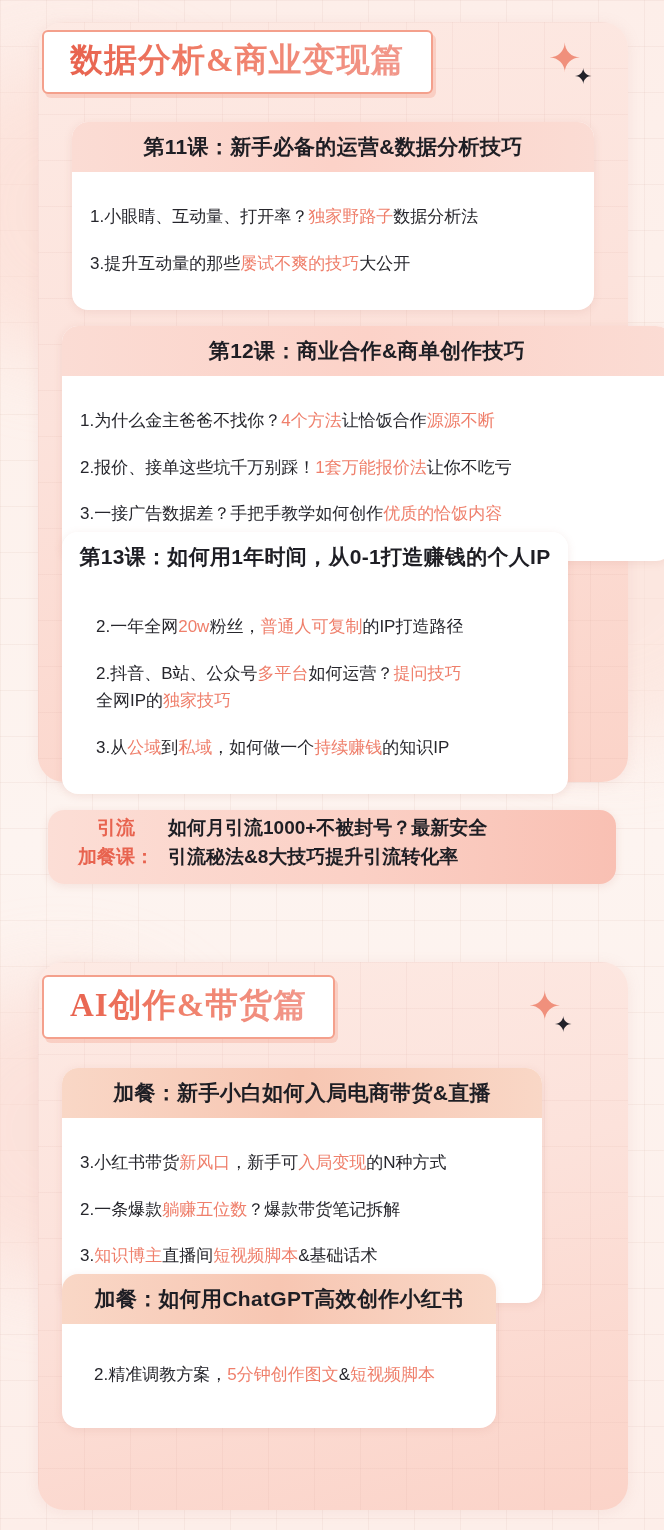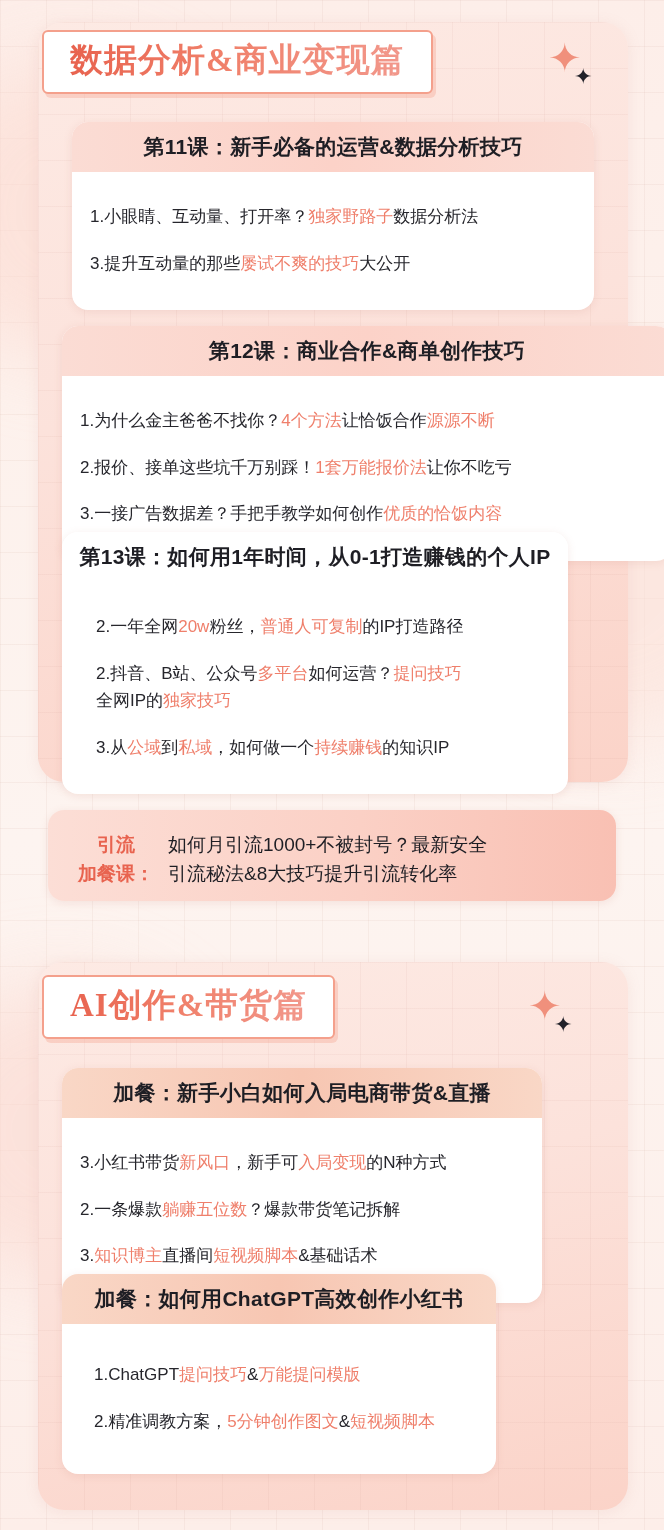--- a/index.html
+++ b/index.html
@@ -143,37 +143,37 @@
   .c11 { left: 72px; top: 122px; width: 522px; }
   .c12 { left: 62px; top: 326px; width: 610px; }
   .c13 { left: 62px; top: 532px; width: 506px; }
 
   
   .bonus {
     position: absolute;
     left: 48px; top: 810px; width: 568px;
     background: linear-gradient(90deg,#fcded6 0%, #fbd0c5 55%, #f9c0b3 100%);
     border-radius: 16px;
-    padding: 21px 16px 13px 16px;
+    padding: 4px 16px 13px 16px;
     display: flex;
     align-items: center;
     box-shadow: 0 2px 8px rgba(196,130,120,0.16);
   }
   .bonus-label {
     font-weight: bold;
     font-size: 19px;
     color: #e8634f;
     line-height: 1.5;
     text-align: center;
     width: 104px;
     flex: 0 0 104px;
     white-space: nowrap;
   }
   .bonus-text {
-    font-weight: normal;
+    font-weight: bold;
     font-size: 19px;
     color: #1e1e24;
     line-height: 1.5;
     white-space: nowrap;
   }
 
   
   .c21 { left: 62px; top: 1068px; width: 480px; }
   .c22 { left: 62px; top: 1274px; width: 434px; }
   .head-peach {
@@ -251,17 +251,16 @@
     <div class="card-body">
       <div class="line"><span>3.小红书带货</span><span class="hl">新风口</span><span>，新手可</span><span class="hl">入局变现</span><span>的N种方式</span></div>
       <div class="line"><span>2.一条爆款</span><span class="hl">躺赚五位数</span><span>？爆款带货笔记拆解</span></div>
       <div class="line"><span>3.</span><span class="hl">知识博主</span><span>直播间</span><span class="hl">短视频脚本</span><span>&amp;基础话术</span></div>
     </div>
   </div>
 
   <div class="card c22">
     <div class="card-head head-peach">加餐：如何用ChatGPT高效创作小红书</div>
     <div class="card-body" style="padding-top:18px;padding-bottom:20px;">
-      <div class="line" style="padding-left:14px;"><span>1.ChatGPT</span><span class="hl">提问技巧</span><span>&amp;</span><span class="hl">万能提问模版</span></div>
       <div class="line" style="padding-left:14px;"><span>2.精准调教方案，</span><span class="hl">5分钟创作图文</span><span>&amp;</span><span class="hl">短视频脚本</span></div>
     </div>
   </div>
 </div>
 
 </body></html>

